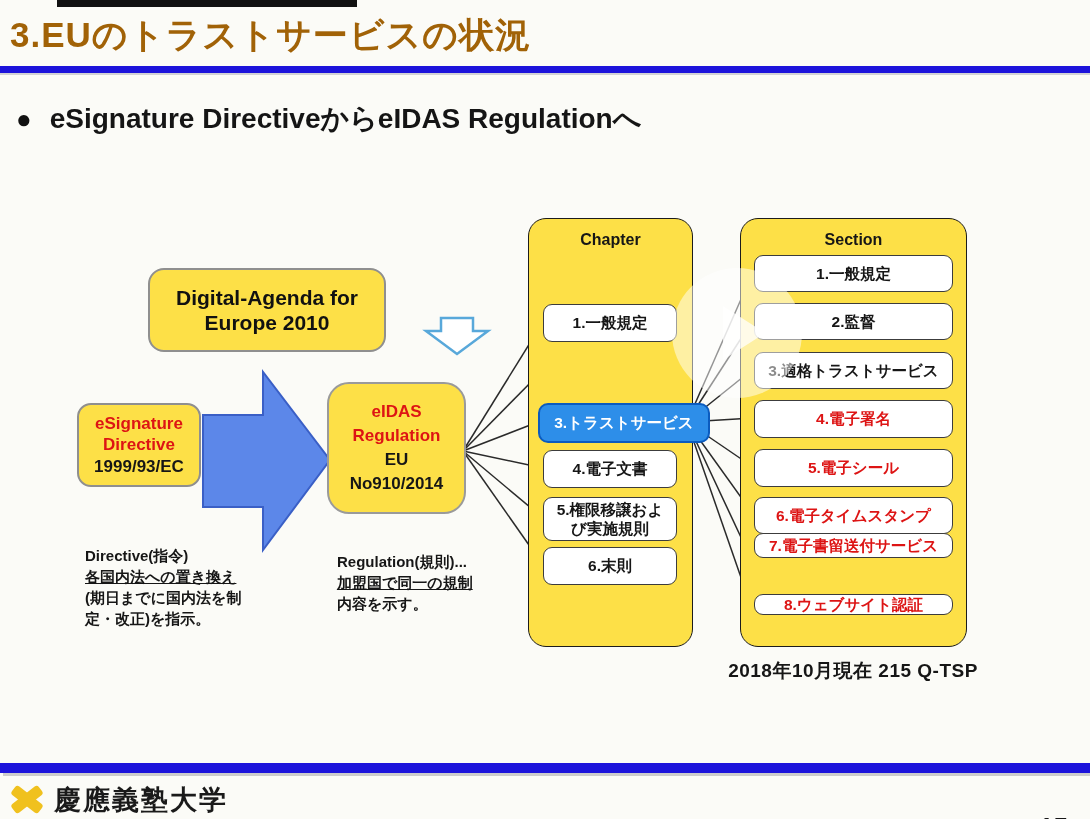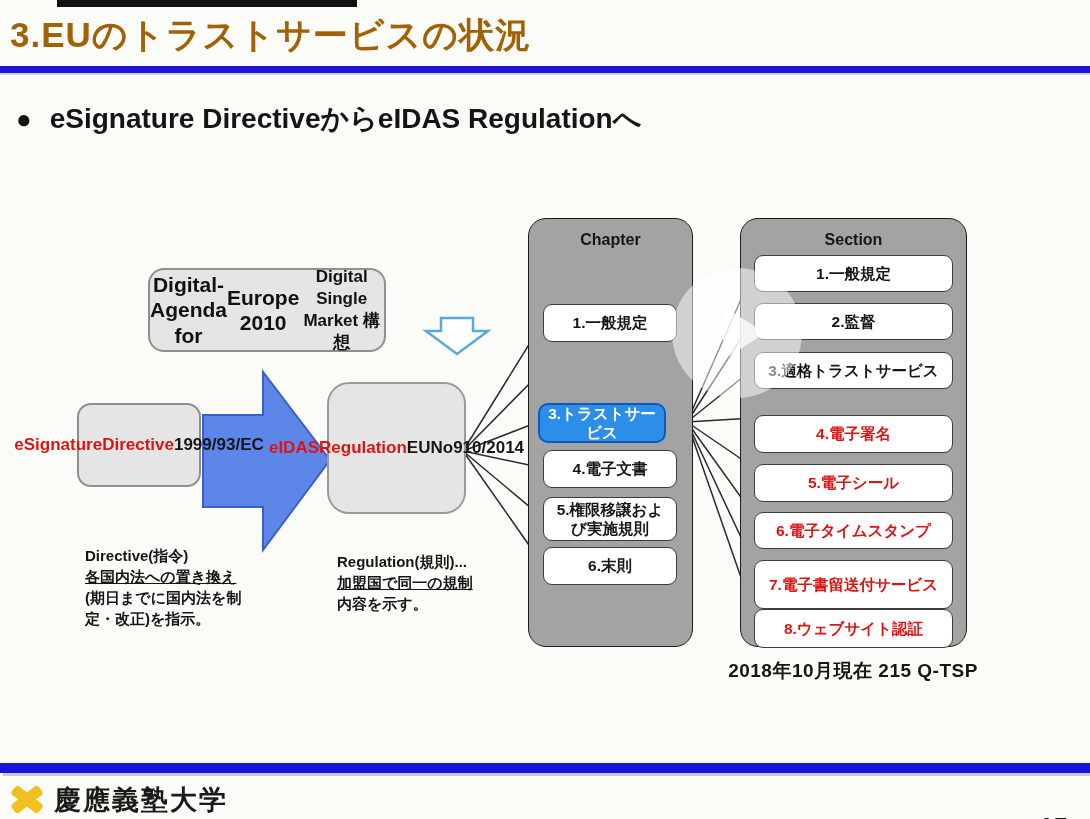--- a/index.html
+++ b/index.html
@@ -15,22 +15,22 @@
     position:absolute;left:10px;top:12px;width:1000px;margin:0;
     font-size:35px;font-weight:bold;letter-spacing:1px;color:#a16207;
   }
   .title-rule{position:absolute;left:0;top:66px;width:1090px;height:7px;background:#1c13db;box-shadow:0 2px 0 rgba(160,160,170,.45);}
   .bullet-row{position:absolute;left:16px;top:100px;display:flex;align-items:center;gap:18px;}
   .bullet-glyph{font-size:26px;line-height:1;color:#111;}
   .bullet-text{font-size:28px;font-weight:bold;color:#151515;}
 
   
   .rbox{
-    position:absolute;background:#e5e5e5;border:2px solid #8f8f8f;
-    display:flex;align-items:center;justify-content:center;
+    position:absolute;background:#fde047;border:2px solid #8f8f8f;
+    display:flex;flex-direction:column;align-items:center;justify-content:center;
     text-align:center;
   }
   .esig-box{left:77px;top:403px;width:120px;height:80px;border-radius:14px;}
   .esig-box .l{font-size:17px;font-weight:bold;line-height:1.25;}
   .agenda-box{left:148px;top:268px;width:234px;height:80px;border-radius:16px;}
   .agenda-box .l{font-size:21px;font-weight:bold;line-height:1.2;}
   .agenda-box .l3{font-size:17px;font-weight:bold;line-height:1.3;}
   .eidas-box{left:327px;top:382px;width:135px;height:128px;border-radius:22px;border-color:#9a9a9a;}
   .eidas-box .l{font-size:17px;font-weight:bold;line-height:1.4;}
   .red{color:#dd1414;}
@@ -38,38 +38,38 @@
 
   .callout{
     position:absolute;left:399px;top:249px;width:118px;height:68px;
     background:#fff;border:3px solid #58a8da;
     display:flex;flex-direction:column;align-items:center;justify-content:center;
     font-size:18px;font-weight:bold;line-height:1.35;color:#161616;text-align:center;
   }
 
   
   .panel{
-    position:absolute;top:218px;height:427px;background:#a3a3a3;
+    position:absolute;top:218px;height:427px;background:#fde047;
     border:1.6px solid #1c1c1c;border-radius:18px;
   }
   .panel-chapter{left:528px;width:163px;}
   .panel-section{left:740px;width:225px;}
   .panel-header{
     position:absolute;top:12px;left:0;width:100%;text-align:center;
     font-size:16px;font-weight:bold;color:#161616;
   }
   .pitem{
     position:absolute;background:#fff;border:1.4px solid #3c3c3c;border-radius:9px;
     display:flex;align-items:center;justify-content:center;text-align:center;
     font-size:15.5px;font-weight:bold;color:#161616;line-height:1.25;padding:0 5px;box-sizing:border-box;
   }
   .panel-chapter .pitem{left:14px;width:134px;}
   .panel-section .pitem{left:13px;width:199px;}
   .pitem.hl{background:#2d8ee9;border:2px solid #0b5bbf;color:#fff;border-radius:10px;}
-  .pitem.redtxt{color:#dd1414;margin-top:15px;}
+  .pitem.redtxt{color:#dd1414;}
 
   .caption{
     position:absolute;left:708px;top:658px;width:290px;text-align:center;
     font-size:19px;font-weight:bold;color:#161616;letter-spacing:.5px;
   }
 
   .note{
     position:absolute;font-size:15px;font-weight:bold;line-height:1.4;color:#161616;
   }
   .note-directive{left:85px;top:545px;width:190px;}
@@ -145,50 +145,49 @@
 
   <div class="rbox esig-box">
     <div class="l red">eSignature</div>
     <div class="l red">Directive</div>
     <div class="l blk">1999/93/EC</div>
   </div>
 
   <div class="rbox agenda-box">
     <div class="l">Digital-Agenda for</div>
     <div class="l">Europe 2010</div>
-    <div class="l3">Digital Single Market 構想</div>
   </div>
 
   <div class="rbox eidas-box">
     <div class="l red">eIDAS</div>
     <div class="l red">Regulation</div>
     <div class="l blk">EU</div>
     <div class="l blk">No910/2014</div>
   </div>
 
 
   <div class="panel panel-chapter">
     <div class="panel-header">Chapter</div>
     <div class="pitem" style="top:85px;height:38px">1.一般規定</div>
-    <div class="pitem hl" style="top:184px;height:40px;left:9px;width:128px">3.トラストサービス</div>
+    <div class="pitem hl" style="top:184px;height:40px;left:9px;width:172px">3.トラストサービス</div>
     <div class="pitem" style="top:231px;height:38px">4.電子文書</div>
     <div class="pitem" style="top:278px;height:44px">5.権限移譲および実施規則</div>
     <div class="pitem" style="top:328px;height:38px">6.末則</div>
   </div>
 
   <div class="panel panel-section">
     <div class="panel-header">Section</div>
     <div class="pitem" style="top:36px;height:37px">1.一般規定</div>
     <div class="pitem" style="top:84px;height:37px">2.監督</div>
     <div class="pitem" style="top:133px;height:37px">3.適格トラストサービス</div>
     <div class="pitem redtxt" style="top:181px;height:38px">4.電子署名</div>
     <div class="pitem redtxt" style="top:230px;height:38px">5.電子シール</div>
     <div class="pitem redtxt" style="top:278px;height:37px">6.電子タイムスタンプ</div>
-    <div class="pitem redtxt" style="top:326px;height:49px">7.電子書留送付サービス</div>
-    <div class="pitem redtxt" style="top:375px;height:39px">8.ウェブサイト認証</div>
+    <div class="pitem redtxt" style="top:314px;height:25px">7.電子書留送付サービス</div>
+    <div class="pitem redtxt" style="top:375px;height:21px">8.ウェブサイト認証</div>
   </div>
 
   <div class="caption">2018年10月現在  215 Q-TSP</div>
 
   <div class="note note-directive">
     <div>Directive(指令)</div>
     <div class="ul">各国内法への置き換え</div>
     <div>(期日までに国内法を制</div>
     <div>定・改正)を指示。</div>
   </div>

